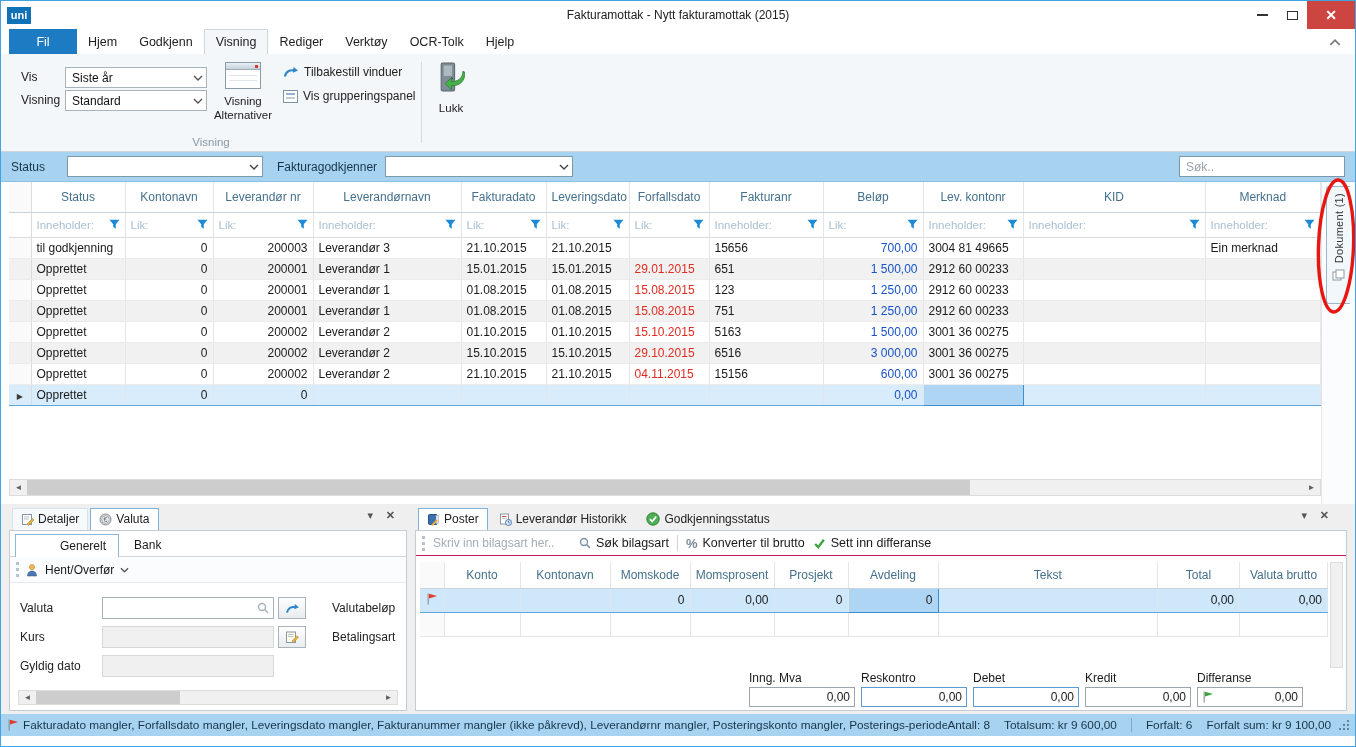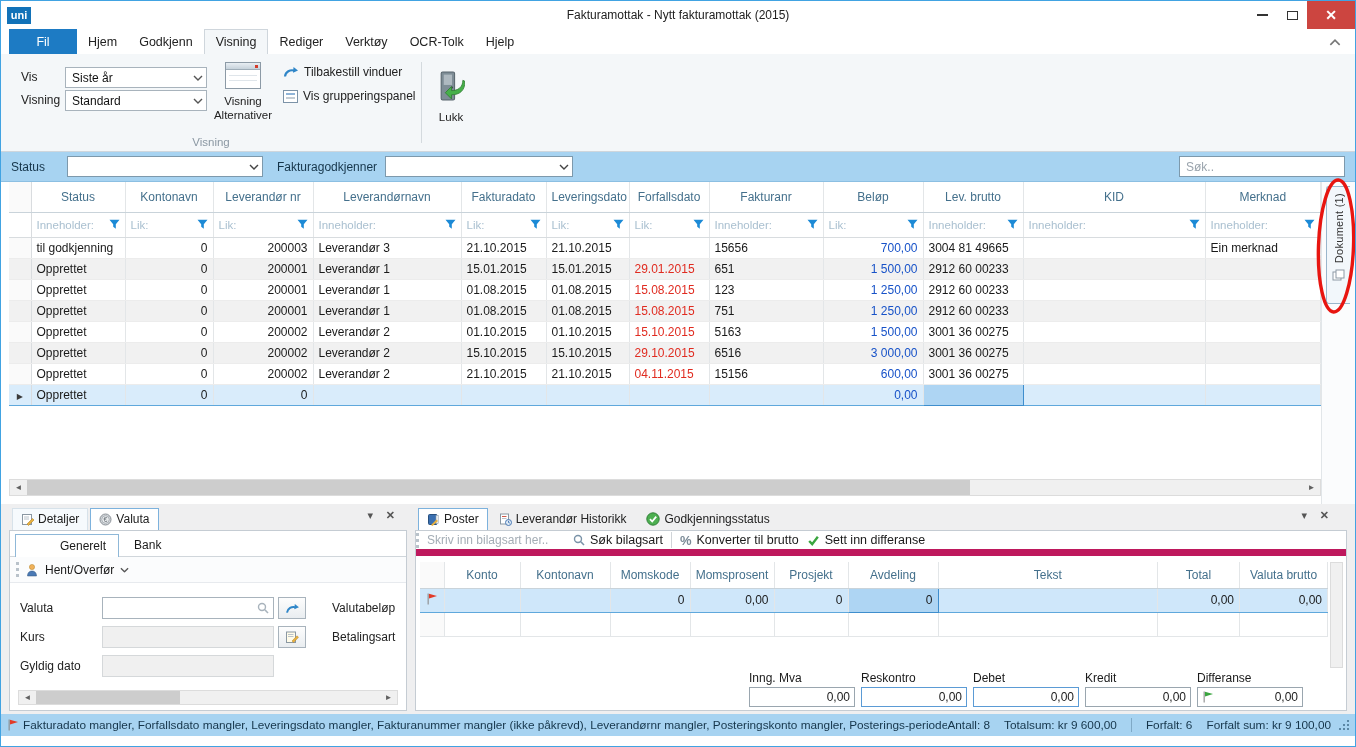--- a/index.html
+++ b/index.html
@@ -107,21 +107,21 @@
   .grip { width:3px; height:15px; border-left:3px dotted #b9c2ca; }
   .formrow { position:absolute; display:flex; align-items:center; }
   .flabel { font-size:12px; color:#222; }
   .finput { height:22px; background:#fff; border:1px solid #a8b3bc; display:flex; align-items:center; justify-content:flex-end; padding:0 4px; }
   .finput.disabled { background:#f0f0f0; border-color:#d5d8da; }
   .fbtn { width:28px; height:22px; border:1px solid #a8b3bc; background:linear-gradient(#fdfdfd,#e9edf0); margin-left:4px;
           display:flex; align-items:center; justify-content:center; }
   .lscroll { position:absolute; left:8px; right:8px; bottom:5px; height:15px; background:#f0f0f0; border:1px solid #dcdcdc; display:flex; }
   .lscroll .sthumb { width:38%; }
 
-  .rtoolbar { height:25px; display:flex; align-items:center; gap:8px; border-bottom:7px solid #be185d; }
+  .rtoolbar { height:25px; display:flex; align-items:center; gap:8px; padding-left:6px; border-bottom:1px solid #be185d; }
   .tinput { width:138px; height:19px; border:none; background:transparent; font-size:12px; color:#333; }
   .tinput::placeholder { color:#a4adb5; }
   .titem { display:flex; align-items:center; gap:5px; font-size:12.5px; color:#1a1a1a; }
   .tsep { width:1px; height:16px; background:#d0d4d8; }
   .pct { color:#7a8a96; font-weight:bold; font-size:13px; }
 
   .postwrap { position:absolute; left:4px; right:18px; top:31px; }
   table.postgrid { width:100%; border-collapse:collapse; table-layout:fixed; }
   .postgrid th, .postgrid td { border-right:1px solid #e3e6e8; overflow:hidden; white-space:nowrap; padding:0 5px; font-size:12px; }
   .postgrid th { height:26px; font-weight:normal; color:#44708c; border-bottom:1px solid #c9d3da; text-align:center; }
@@ -297,21 +297,21 @@
       <span class="gpicon">
           <i style="top:2px"></i>
           <i style="top:6px;background:#c3ccd4"></i>
         </span>
       <span>Vis grupperingspanel</span>
     </div>
 
     <div class="gplabel">Visning</div>
     <div class="rsep" style="left:420px"></div>
 
-    <div class="bigbtn" style="left:428px;top:17px;width:44px">
+    <div class="bigbtn" style="left:428px;top:8px;width:44px">
       <svg width="27" height="31" viewBox="0 0 26 30" style="margin-bottom:8px">
           <use href="#sym-door"></use>
         </svg>
       <span>Lukk</span>
     </div>
   </div>
 
   <div class="abs filterbar">
     <span class="fblabel" style="margin-left:10px">Status</span>
     <div class="fbcombo" style="margin-left:22px;width:196px">
@@ -355,21 +355,21 @@
           <th class="ind"></th>
           <th>Status</th>
           <th>Kontonavn</th>
           <th>Leverandør nr</th>
           <th>Leverandørnavn</th>
           <th>Fakturadato</th>
           <th>Leveringsdato</th>
           <th>Forfallsdato</th>
           <th>Fakturanr</th>
           <th>Beløp</th>
-          <th>Lev. brutto</th>
+          <th>Lev. kontonr</th>
           <th>KID</th>
           <th>Merknad</th>
         </tr>
         <tr class="gfilter">
           <td class="ind"></td>
           <td>
                 <span class="fcell">
                   <span class="ph">Inneholder:</span>
                   <svg class="funnel" width="11" height="11">
                     <use href="#sym-funnel"></use>

